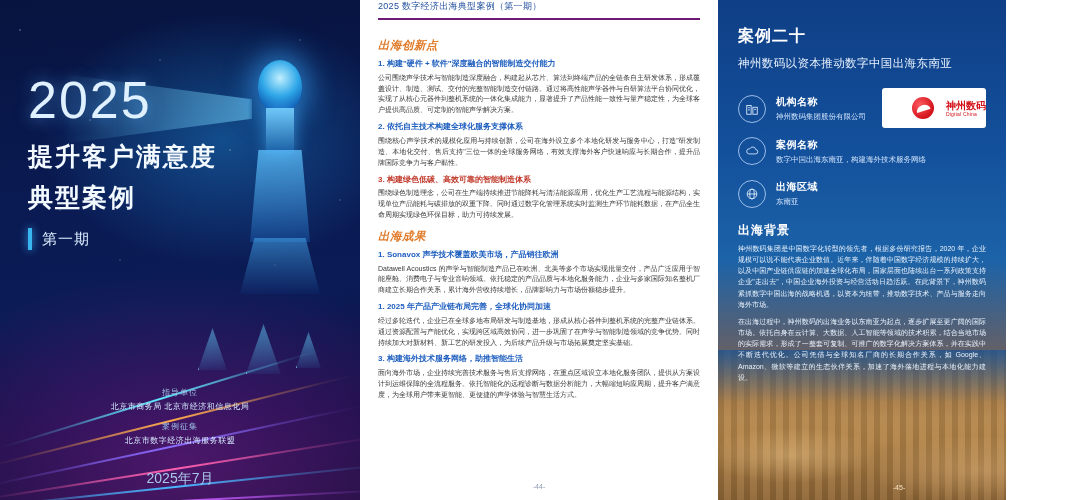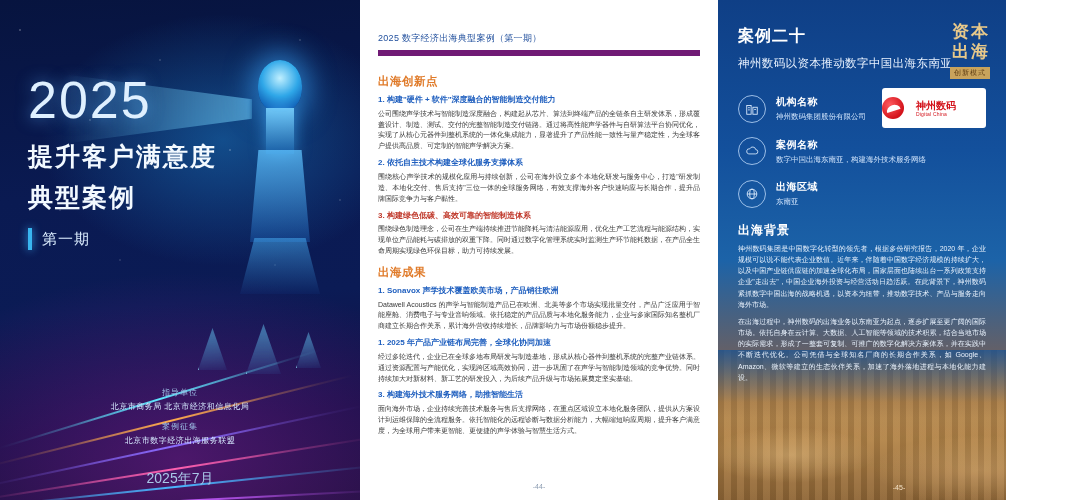--- a/index.html
+++ b/index.html
@@ -164,34 +164,35 @@
   
   .textpage {
     position: relative;
     width: 358px;
     height: 500px;
     background: #ffffff;
     padding: 0;
     box-sizing: border-box;
   }
   .tp-header {
-    margin: 32px 18px 0 18px;
+    margin: 0 18px 0 18px;
     font-size: 9px;
     color: #1f4e9c;
-    border-bottom: 6px solid #701a75;
+    border-bottom: 2px solid #701a75;
     padding-bottom: 5px;
     letter-spacing: .3px;
   }
   .tp-body { padding: 10px 18px 0 18px; }
   .tp-sec-title {
     color: #e07b2a;
     font-size: 11.5px;
     font-weight: bold;
     margin: 8px 0 6px 0;
     letter-spacing: .5px;
+    font-style: italic;
   }
   .tp-sub {
     color: #1f5fbf;
     font-size: 8px;
     font-weight: bold;
     margin: 6px 0 3px 0;
     line-height: 1.35;
   }
   .tp-sub.red { color: #c0392b; }
   .tp-p {
@@ -305,21 +306,21 @@
     line-height: 1.4;
   }
   .logo-box {
     position: absolute;
     right: 0; top: -6px;
     width: 104px; height: 40px;
     background: #ffffff;
     border-radius: 3px;
     display: flex;
     align-items: center;
-    justify-content: flex-start;
+    justify-content: flex-end;
     gap: 12px;
   }
   .logo-mark {
     width: 22px; height: 22px;
     border-radius: 50%;
     background: radial-gradient(circle at 35% 35%, #ff5a5f, #d3121a 70%);
     position: relative;
   }
   .logo-mark::after {
     content: "";
@@ -436,25 +437,20 @@
     <div class="tp-footer">-44-</div>
   </section>
 
   <section class="casepage">
     <div class="case-photo"></div>
 
     <div class="case-head">
       <div class="case-no">案例二十</div>
       <div class="case-title">神州数码以资本推动数字中国出海东南亚</div>
 
-      <div class="zb-badge">
-        <div class="zb-text">资本</div>
-        <div class="zb-text">出海</div>
-        <div class="zb-stamp">创新模式</div>
-      </div>
     </div>
 
     <div class="case-info">
 
       <div class="logo-box">
         <div class="logo-mark"></div>
         <div>
           <div class="logo-cn">神州数码</div>
           <div class="logo-en">Digital China</div>
         </div>

